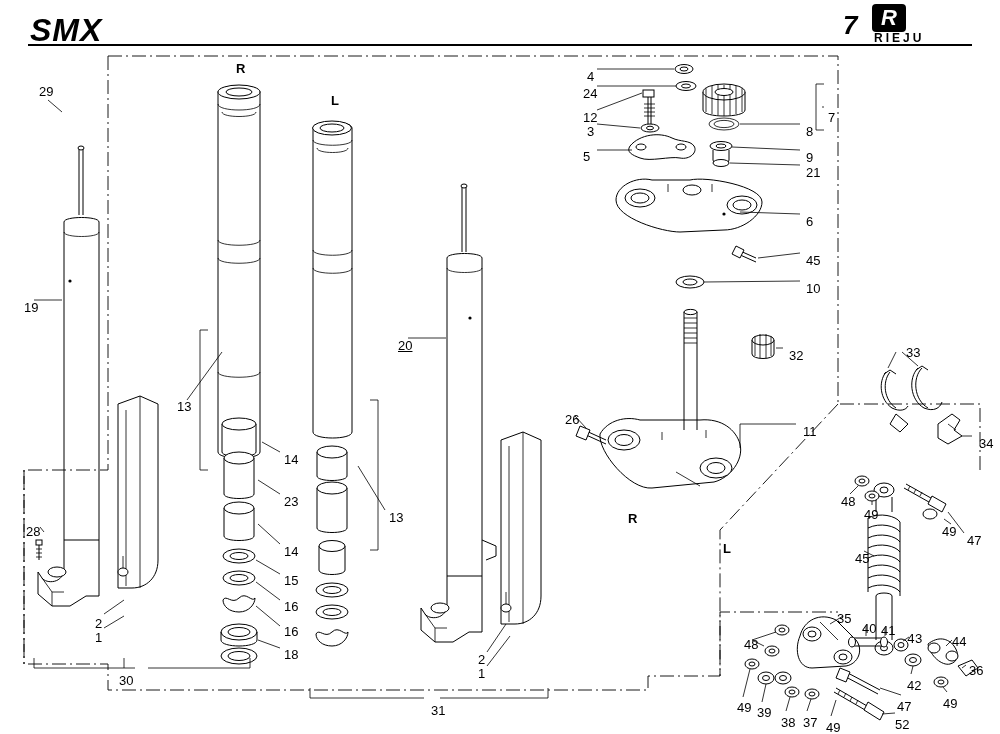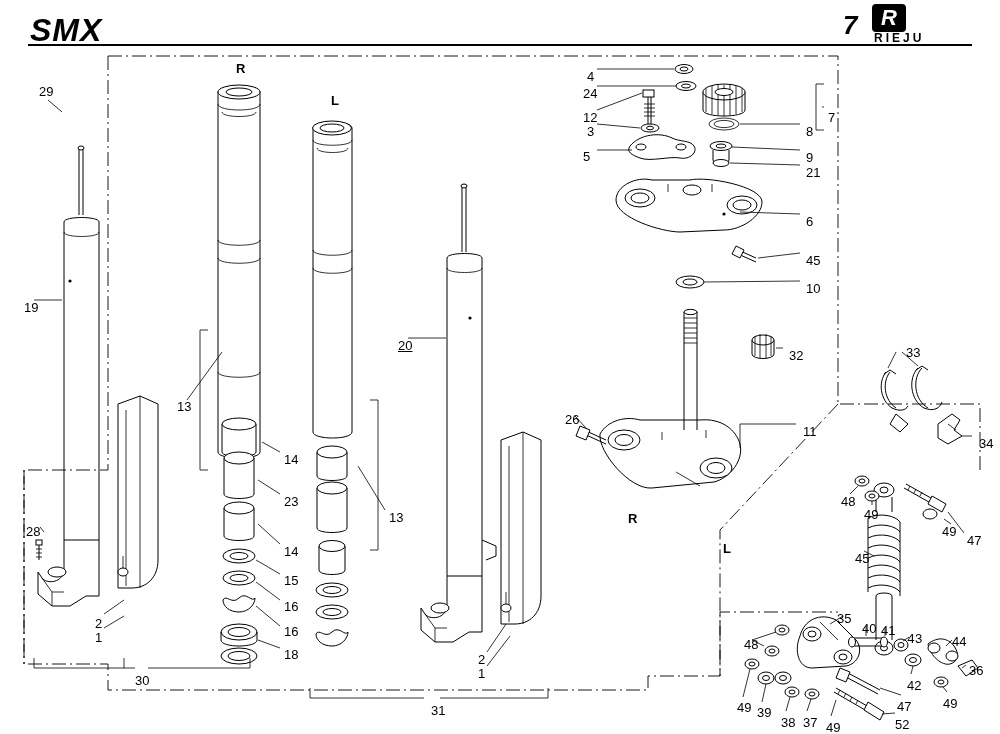--- a/index.html
+++ b/index.html
@@ -535,21 +535,21 @@
       <div class="lbl" style="left: 284px; top: 494px;">23</div>
       <div class="lbl" style="left: 284px; top: 544px;">14</div>
       <div class="lbl" style="left: 284px; top: 573px;">15</div>
       <div class="lbl" style="left: 284px; top: 599px;">16</div>
       <div class="lbl" style="left: 284px; top: 624px;">16</div>
       <div class="lbl" style="left: 284px; top: 647px;">18</div>
       <div class="lbl" style="left: 389px; top: 510px;">13</div>
       <div class="lbl" style="left: 398px; top: 338px; text-decoration: underline;">20</div>
       <div class="lbl" style="left: 478px; top: 652px;">2</div>
       <div class="lbl" style="left: 478px; top: 666px;">1</div>
-      <div class="lbl" style="left: 135px; top: 673px;">30</div>
+      <div class="lbl" style="left: 119px; top: 673px;">30</div>
       <div class="lbl" style="left: 431px; top: 703px;">31</div>
       <div class="lbl" style="left: 587px; top: 69px;">4</div>
       <div class="lbl" style="left: 583px; top: 86px;">24</div>
       <div class="lbl" style="left: 583px; top: 110px;">12</div>
       <div class="lbl" style="left: 587px; top: 124px;">3</div>
       <div class="lbl" style="left: 583px; top: 149px;">5</div>
       <div class="lbl" style="left: 828px; top: 110px;">7</div>
       <div class="lbl" style="left: 806px; top: 124px;">8</div>
       <div class="lbl" style="left: 806px; top: 150px;">9</div>
       <div class="lbl" style="left: 806px; top: 165px; text-align: center;">21</div>

